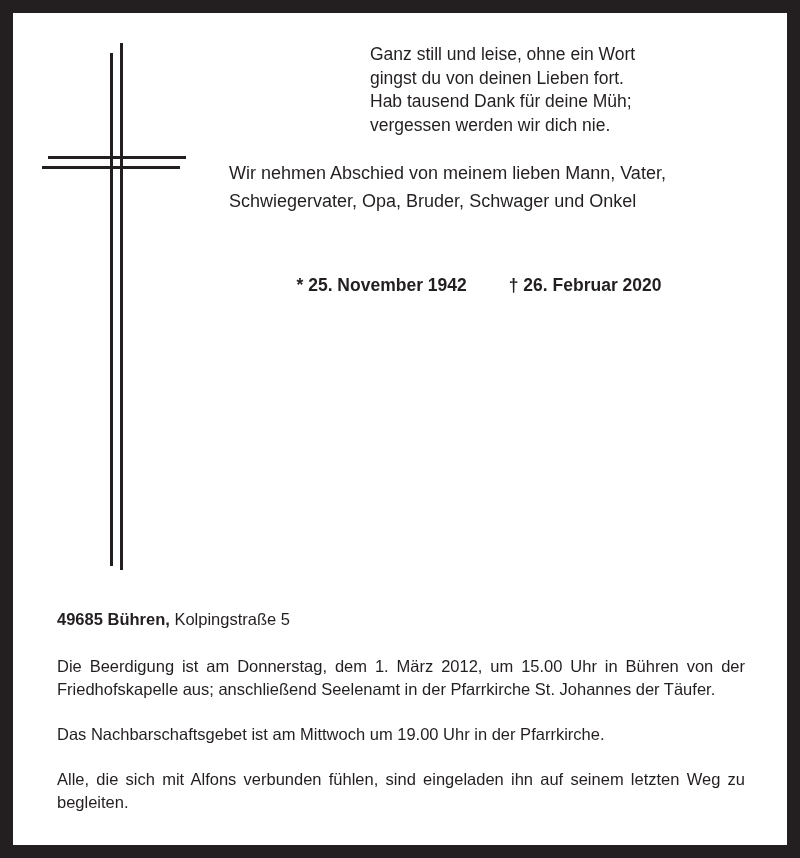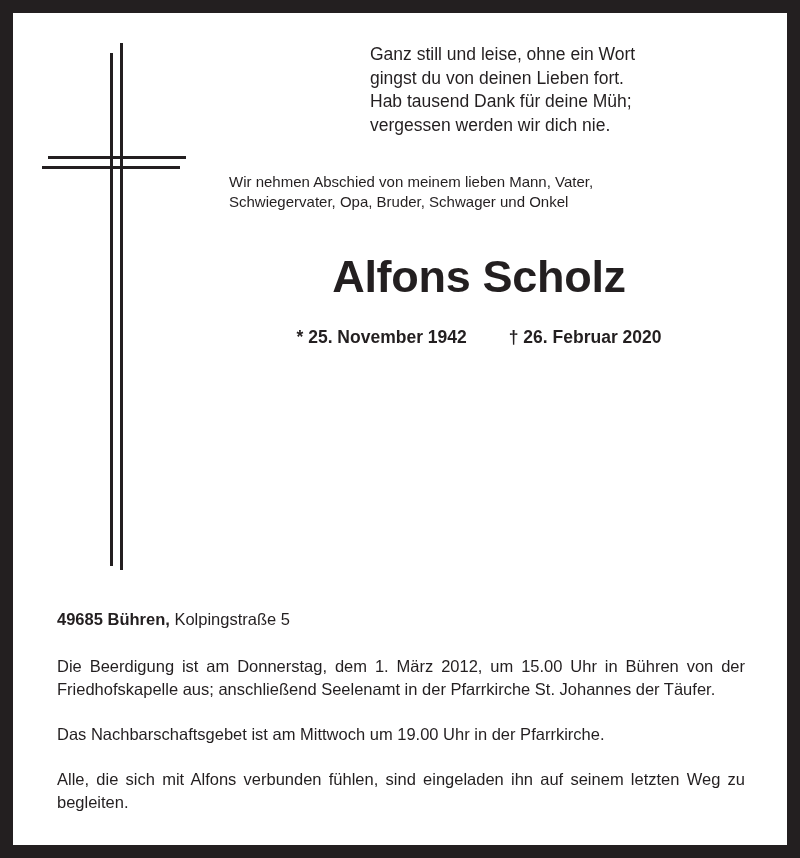--- a/index.html
+++ b/index.html
@@ -55,23 +55,23 @@
     top: 30px;
     font-size: 17.5px;
     line-height: 23.6px;
     color: #231f20;
     white-space: pre-line;
   }
 
   .farewell {
     position: absolute;
     left: 216px;
-    top: 159px;
-    font-size: 15px;
-    line-height: 20px;
+    top: 146px;
+    font-size: 18px;
+    line-height: 28px;
     color: #231f20;
     white-space: pre-line;
   }
 
   .name-block {
     position: absolute;
     left: 216px;
     top: 238px;
     width: 500px;
     text-align: center;
@@ -151,21 +151,20 @@
 
     <div class="poem">Ganz still und leise, ohne ein Wort
 gingst du von deinen Lieben fort.
 Hab tausend Dank für deine Müh;
 vergessen werden wir dich nie.</div>
 
     <div class="farewell">Wir nehmen Abschied von meinem lieben Mann, Vater,
 Schwiegervater, Opa, Bruder, Schwager und Onkel</div>
 
     <div class="name-block">
-      <div class="deceased-name">Alfons Scholz</div>
       <div class="dates-row">
         <span class="date-birth">* 25. November 1942</span>
         <span class="date-death">† 26. Februar 2020</span>
       </div>
     </div>
 
 
     <div class="details">
       <div class="address-line">
         <span class="address-place">49685 Bühren,</span>

